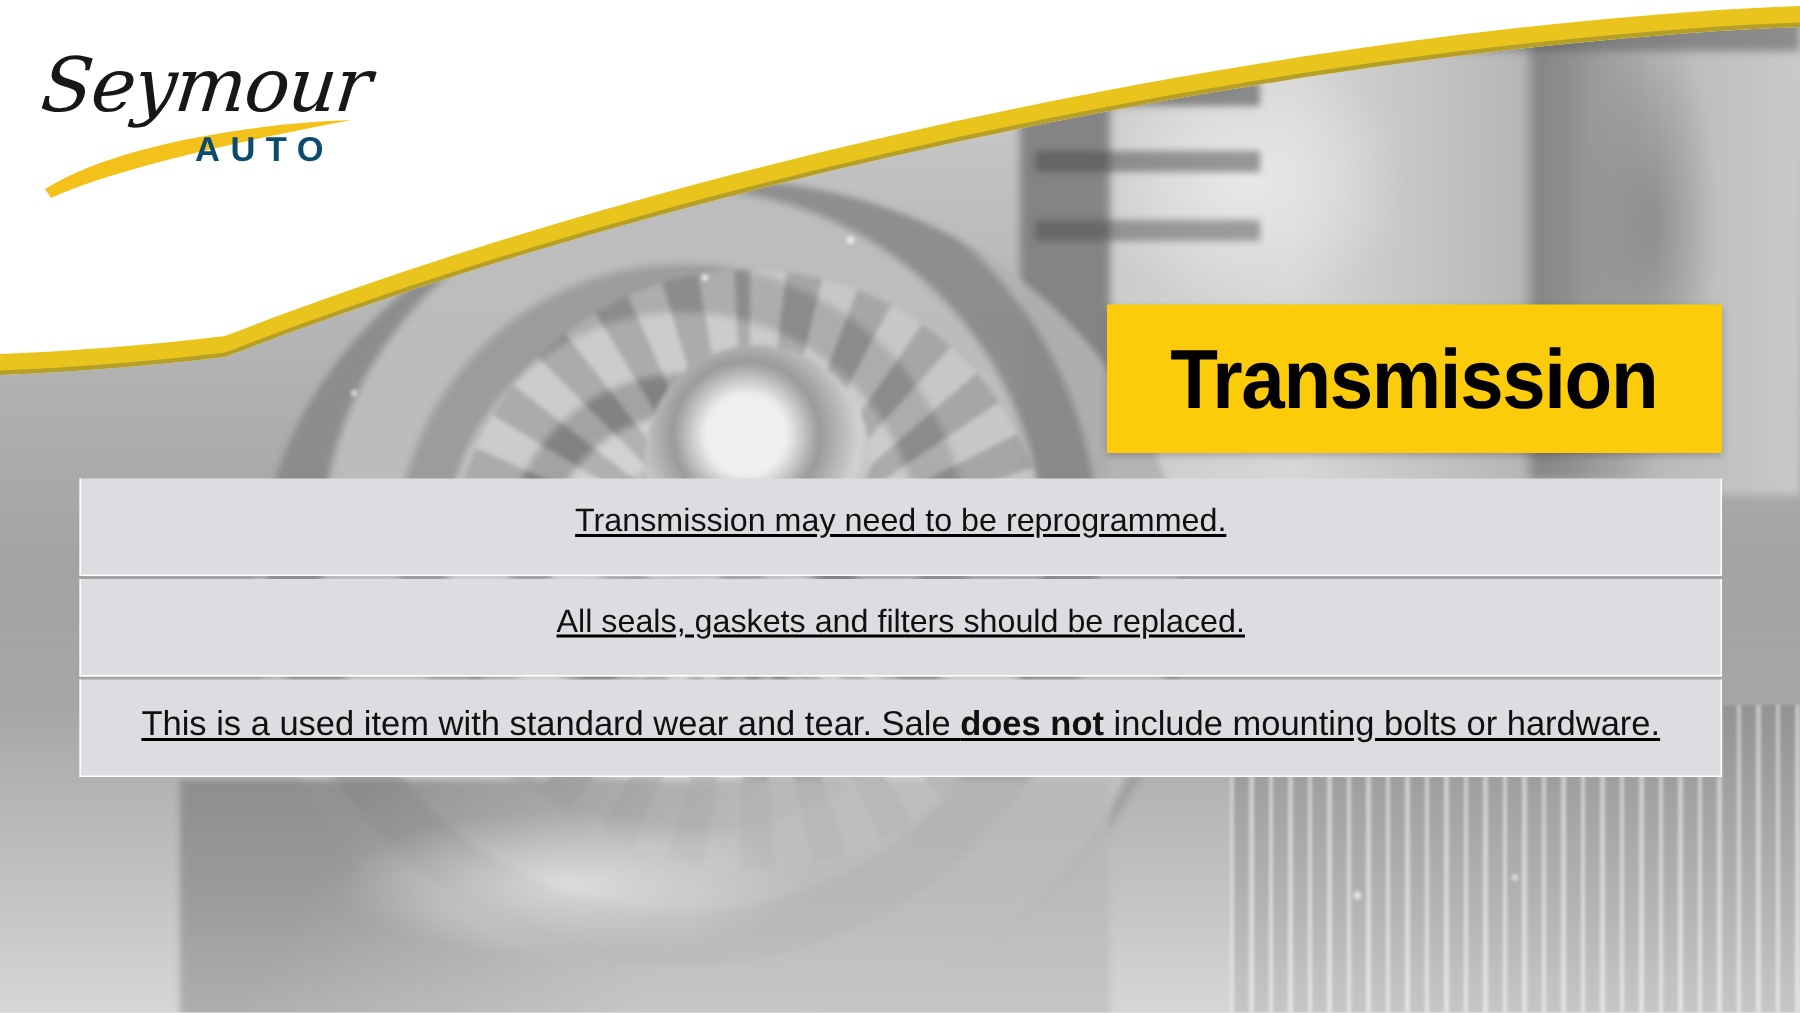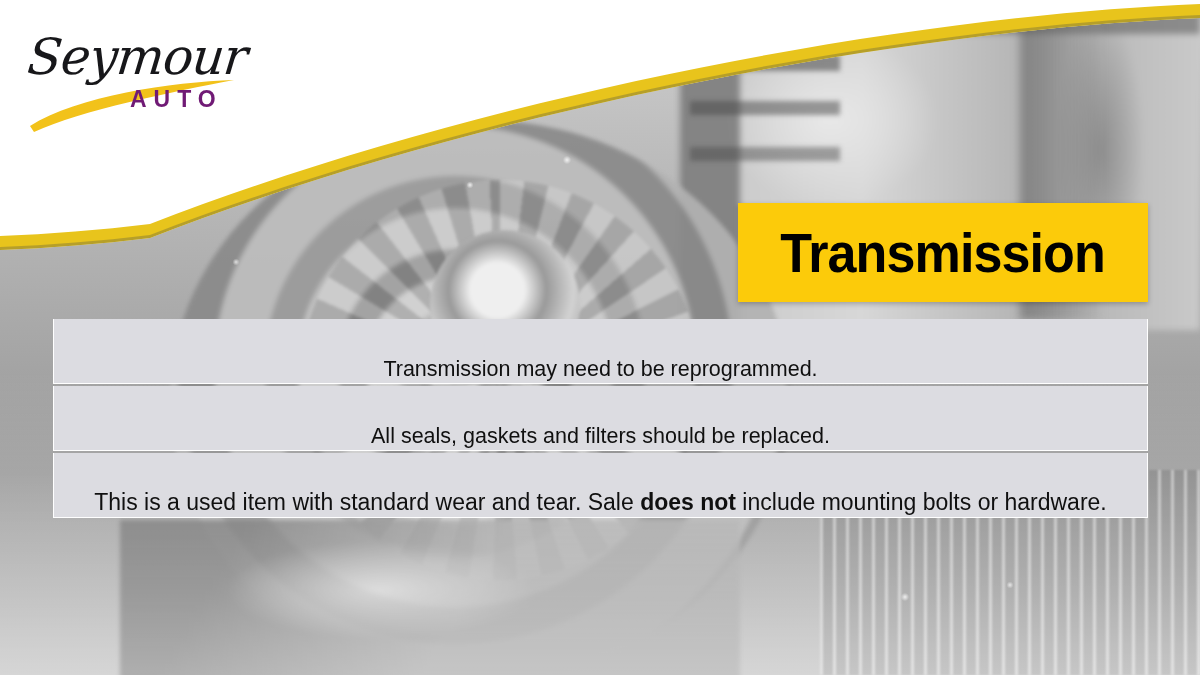--- a/index.html
+++ b/index.html
@@ -157,21 +157,21 @@
     letter-spacing: -1px;
     transform: skewX(-6deg);
     white-space: nowrap;
   }
   .logo-auto {
     position: absolute;
     left: 108px; top: 62px;
     font-family: "Liberation Sans", sans-serif;
     font-size: 23px;
     font-weight: 700;
-    color: #701a75;
+    color: #0c4a6e;
     letter-spacing: 7px;
     white-space: nowrap;
   }
   .logo-swoosh { position: absolute; left: 0; top: 52px; }
 
   
   .title-badge {
     position: absolute;
     left: 738px; top: 203px;
     width: 410px; height: 99px;
@@ -221,24 +221,25 @@
     height: 44px;
     flex: 0 0 auto;
   }
   .specs-row {
     box-sizing: border-box;
     background: var(--rowbg, #dcdce1);
     border: 1px solid #ffffff;
     border-top: none;
     height: 65px;
     display: flex;
-    align-items: flex-end;
+    align-items: flex-start;
     justify-content: center;
-    padding: 0 14px;
+    padding: 16px 14px;
     margin-top: 2px;
+    text-decoration: underline;
   }
   .specs-row-text {
     font-size: 21.5px;
     font-weight: 400;
     color: #101010;
     text-align: center;
     white-space: nowrap;
     line-height: 1.2;
   }
   .specs-row-text b { font-weight: 700; }

